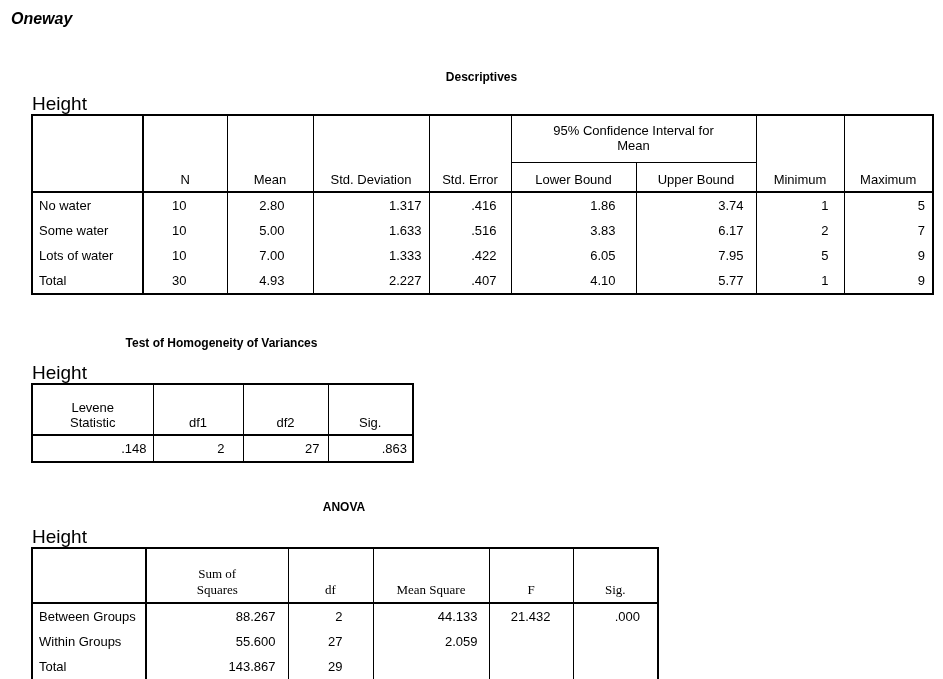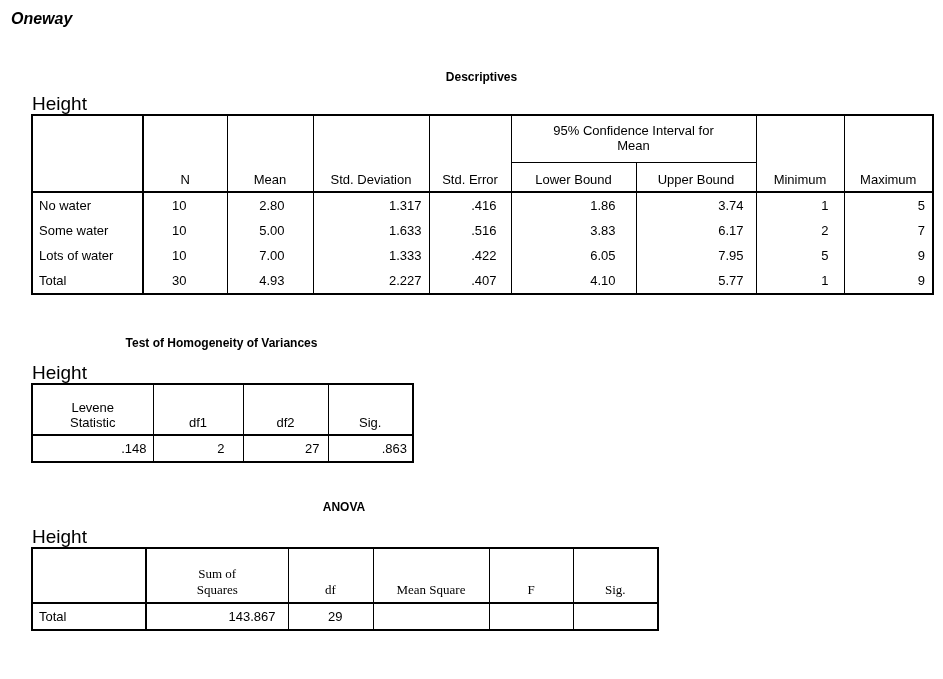--- a/index.html
+++ b/index.html
@@ -186,20 +186,36 @@
       <th class="hdr-bottom"><span class="block-left">Sum of
 Squares</span></th>
       <th class="hdr-bottom">df</th>
       <th class="hdr-bottom">Mean Square</th>
       <th class="hdr-bottom">F</th>
       <th class="hdr-bottom">Sig.</th>
     </tr>
   </thead>
   <tbody>
     <tr class="an-row">
+      <td class="stub">Between Groups</td>
+      <td class="num a-ss">88.267</td>
+      <td class="num a-df">2</td>
+      <td class="num a-ms">44.133</td>
+      <td class="num a-f">21.432</td>
+      <td class="num a-sig">.000</td>
+    </tr>
+    <tr class="an-row">
+      <td class="stub">Within Groups</td>
+      <td class="num a-ss">55.600</td>
+      <td class="num a-df">27</td>
+      <td class="num a-ms">2.059</td>
+      <td class="num a-f"></td>
+      <td class="num a-sig"></td>
+    </tr>
+    <tr class="an-row">
       <td class="stub">Total</td>
       <td class="num a-ss">143.867</td>
       <td class="num a-df">29</td>
       <td class="num a-ms"></td>
       <td class="num a-f"></td>
       <td class="num a-sig"></td>
     </tr>
   </tbody>
 </table>
 

